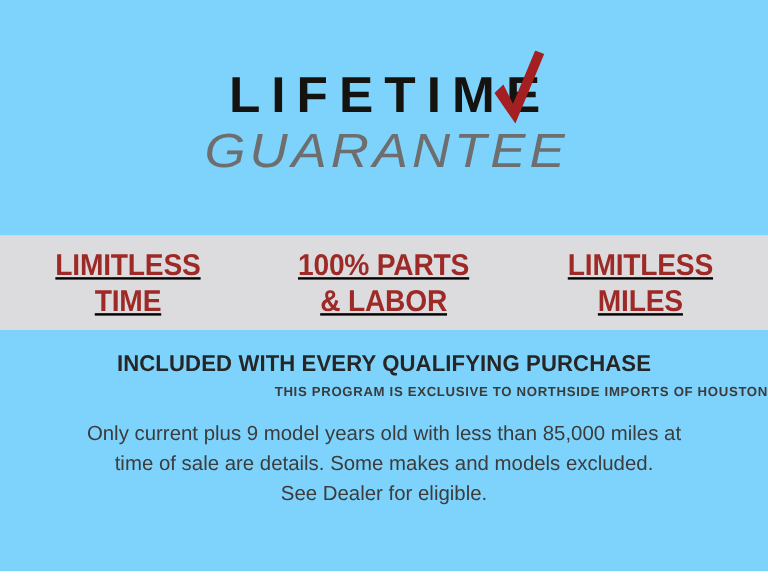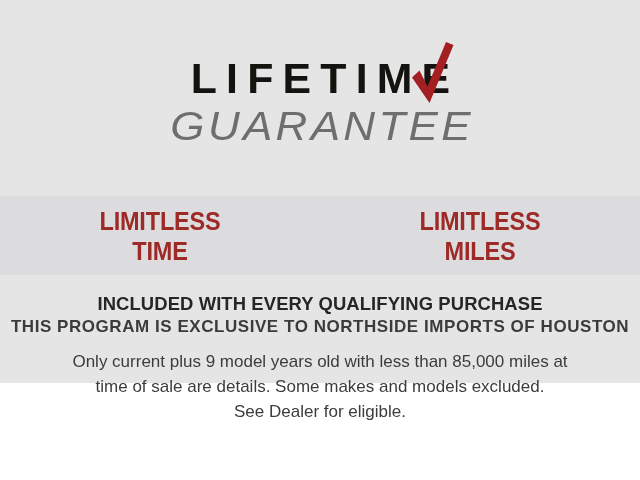--- a/index.html
+++ b/index.html
@@ -11,22 +11,22 @@
     width: 640px;
     height: 480px;
     overflow: hidden;
     font-family: "Liberation Sans", sans-serif;
     -webkit-font-smoothing: antialiased;
   }
 
   #ad-card {
     position: relative;
     width: 640px;
-    height: 383px;
-    background: #e5e5e5;
+    height: 476px;
+    background: #7dd3fc;
     box-sizing: border-box;
   }
 
   
   .logo-block {
     position: absolute;
     left: 0;
     top: 56px;
     width: 640px;
     text-align: center;
@@ -80,20 +80,21 @@
   
   .benefits-band {
     position: absolute;
     left: 0;
     top: 196px;
     width: 640px;
     height: 79px;
     background: #dcdcde;
     display: flex;
     align-items: center;
+    text-decoration: underline;
   }
 
   .benefit-col {
     flex: 1 1 0;
     text-align: center;
     color: #9e2a28;
     font-family: "Liberation Sans", sans-serif;
     font-weight: bold;
     font-size: 25px;
     line-height: 30px;
@@ -123,24 +124,25 @@
     letter-spacing: 0.1px;
     color: #262626;
     transform: scaleX(0.97);
     transform-origin: center;
   }
 
   .subheadline {
     margin-top: 2px;
     font-family: "Liberation Sans", sans-serif;
     font-weight: bold;
-    font-size: 17px;
+    font-size: 11px;
     line-height: 18px;
     letter-spacing: 0.55px;
     color: #3b3b3b;
+    text-align: right;
   }
 
   .fineprint {
     margin-top: 13px;
     font-family: "Liberation Sans", sans-serif;
     font-weight: normal;
     font-size: 17px;
     line-height: 25px;
     color: #3c3c3c;
   }
@@ -164,20 +166,24 @@
       <span class="logo-guarantee">GUARANTEE</span>
     </div>
   </div>
 
   <div class="benefits-band">
     <div class="benefit-col">
       <span class="bline">LIMITLESS</span>
       <span class="bline">TIME</span>
     </div>
     <div class="benefit-col">
+      <span class="bline">100% PARTS</span>
+      <span class="bline">&amp; LABOR</span>
+    </div>
+    <div class="benefit-col">
       <span class="bline">LIMITLESS</span>
       <span class="bline">MILES</span>
     </div>
   </div>
 
   <div class="copy-block">
     <div class="headline">INCLUDED WITH EVERY QUALIFYING PURCHASE</div>
     <div class="subheadline">THIS PROGRAM IS EXCLUSIVE TO NORTHSIDE IMPORTS OF HOUSTON</div>
     <div class="fineprint">
       <span class="fline">Only current plus 9 model years old with less than 85,000 miles at</span>

